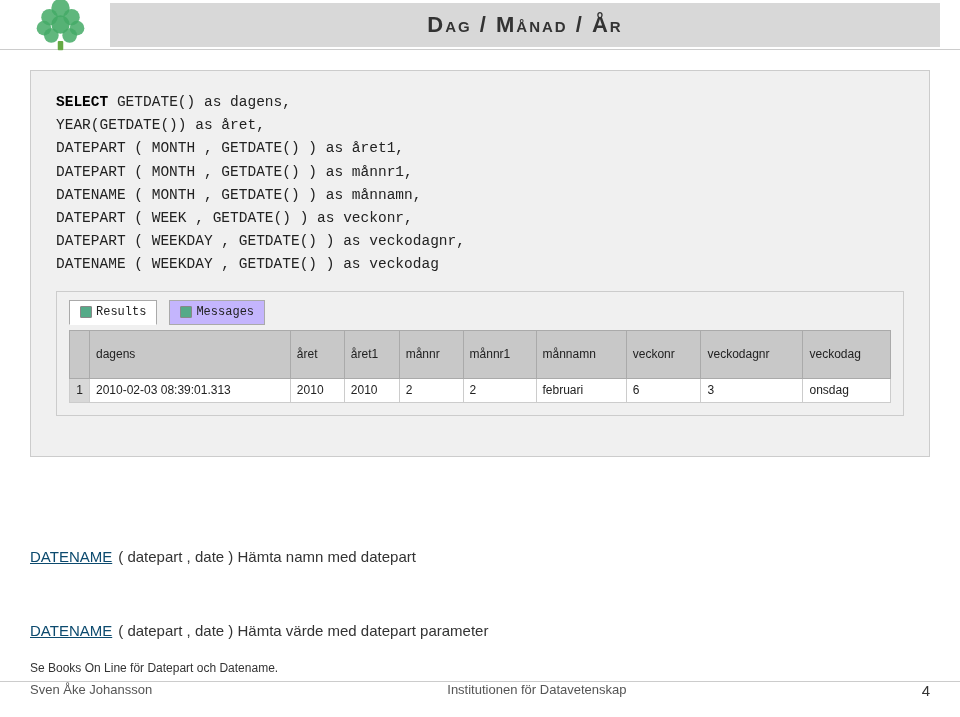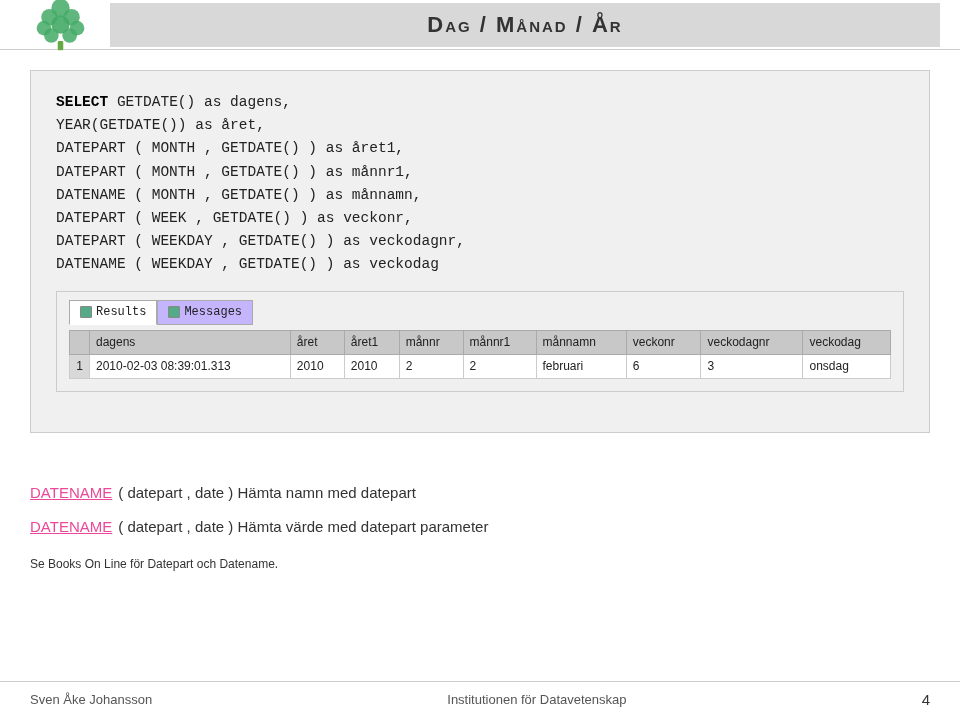--- a/index.html
+++ b/index.html
@@ -71,21 +71,21 @@
     
     .results-container {
       background: #f0f0f0;
       border: 1px solid #ccc;
       padding: 8px 12px 12px 12px;
       margin-top: 0;
       margin-bottom: 20px;
     }
     .results-tabs {
       display: flex;
-      gap: 0;
+      gap: 12px;
       margin-bottom: 5px;
     }
     .results-tab {
       background: #c4b5fd;
       border: 1px solid #aaa;
       padding: 2px 10px;
       font-size: 12px;
       display: flex;
       align-items: center;
       gap: 4px;
@@ -97,21 +97,21 @@
 
     table.results-table {
       width: 100%;
       border-collapse: collapse;
       font-size: 12px;
       font-family: Arial, sans-serif;
     }
     table.results-table th {
       background: #c8c8c8;
       border: 1px solid #aaa;
-      padding: 2px 6px;
+      padding: 14px 6px;
       text-align: left;
       font-weight: normal;
     }
     table.results-table td {
       background: #fff;
       border: 1px solid #ccc;
       padding: 2px 6px;
     }
     table.results-table td.row-num {
       background: #d8d8d8;
@@ -126,41 +126,42 @@
       color: #333;
       line-height: 2;
     }
     .info-line {
       display: flex;
       align-items: baseline;
       gap: 6px;
       margin-bottom: 4px;
     }
     .link-blue {
-      color: #ec4899;
+      color: #0c4a6e;
       text-decoration: underline;
       font-weight: normal;
+      margin-top: 40px;
     }
     .info-note {
       margin-top: 10px;
       font-size: 12px;
       color: #333;
     }
 
     
     .footer {
       position: absolute;
       bottom: 0;
       left: 0;
       right: 0;
       height: 36px;
       background: #fff;
       border-top: 1px solid #ccc;
       display: flex;
-      align-items: center;
+      align-items: flex-start;
       justify-content: space-between;
       padding: 0 30px;
       font-size: 13px;
       color: #555;
     }
     .footer-right {
       font-size: 15px;
       color: #333;
     }
   </style>

